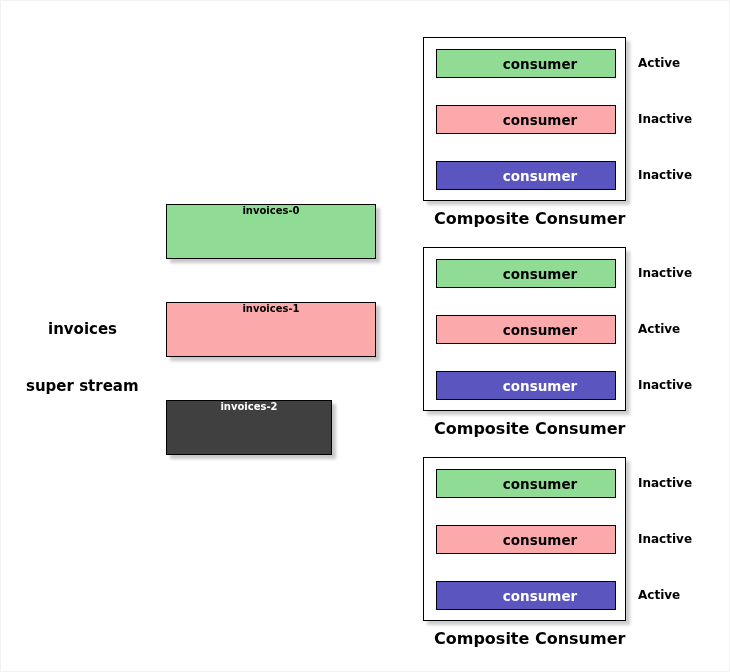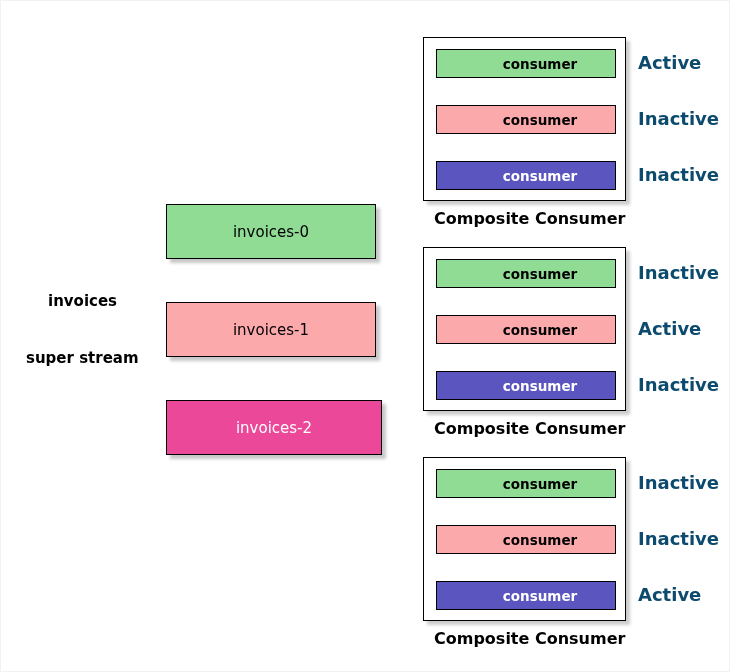--- a/index.html
+++ b/index.html
@@ -24,32 +24,33 @@
   }
 
   
   .stream-label {
     position: absolute;
     font-size: 15px;
     font-weight: bold;
     color: #000000;
     white-space: nowrap;
     letter-spacing: 0px;
+    margin-top: 28px;
   }
 
   .partition {
     position: absolute;
     box-sizing: border-box;
     border: 1.5px solid #000000;
     box-shadow: 4px 4px 3px rgba(0,0,0,0.22);
     display: flex;
-    align-items: center;
+    align-items: flex-start;
     justify-content: center;
-    font-size: 15px;
-    font-weight: normal;
+    font-size: 10px;
+    font-weight: bold;
   }
 
   
   .composite {
     position: absolute;
     box-sizing: border-box;
     background: #ffffff;
     border: 1.5px solid #000000;
     box-shadow: 4px 4px 3px rgba(0,0,0,0.20);
   }
@@ -64,23 +65,23 @@
     font-size: 13.5px;
     font-weight: bold;
     left: 12px;
     width: 180px;
     height: 29px;
     padding-left: 28px;
   }
 
   .status {
     position: absolute;
-    font-size: 18px;
+    font-size: 12px;
     font-weight: bold;
-    color: #0c4a6e;
+    color: #000000;
     white-space: nowrap;
     height: 29px;
     display: flex;
     align-items: center;
   }
 
   .group-caption {
     position: absolute;
     font-size: 16px;
     font-weight: bold;
@@ -100,22 +101,22 @@
   <div class="partition" style="left:165px; top:203px; width:210px; height:55px;
               background:#90DC95; color:#000000;">
     <span>invoices-0</span>
   </div>
 
   <div class="partition" style="left:165px; top:301px; width:210px; height:55px;
               background:#FCA9AC; color:#000000;">
     <span>invoices-1</span>
   </div>
 
-  <div class="partition" style="left:165px; top:399px; width:216px; height:55px;
-              background:#ec4899; color:#FFFFFF;">
+  <div class="partition" style="left:165px; top:399px; width:166px; height:55px;
+              background:#404040; color:#FFFFFF;">
     <span>invoices-2</span>
   </div>
 
   <div class="composite" style="left:422px; top:36px; width:203px; height:164px;">
     <div class="consumer" style="top:11px; background:#90DC95; color:#000000;">
       <span>consumer</span>
     </div>
     <div class="consumer" style="top:67px; background:#FCA9AC; color:#000000;">
       <span>consumer</span>
     </div>

